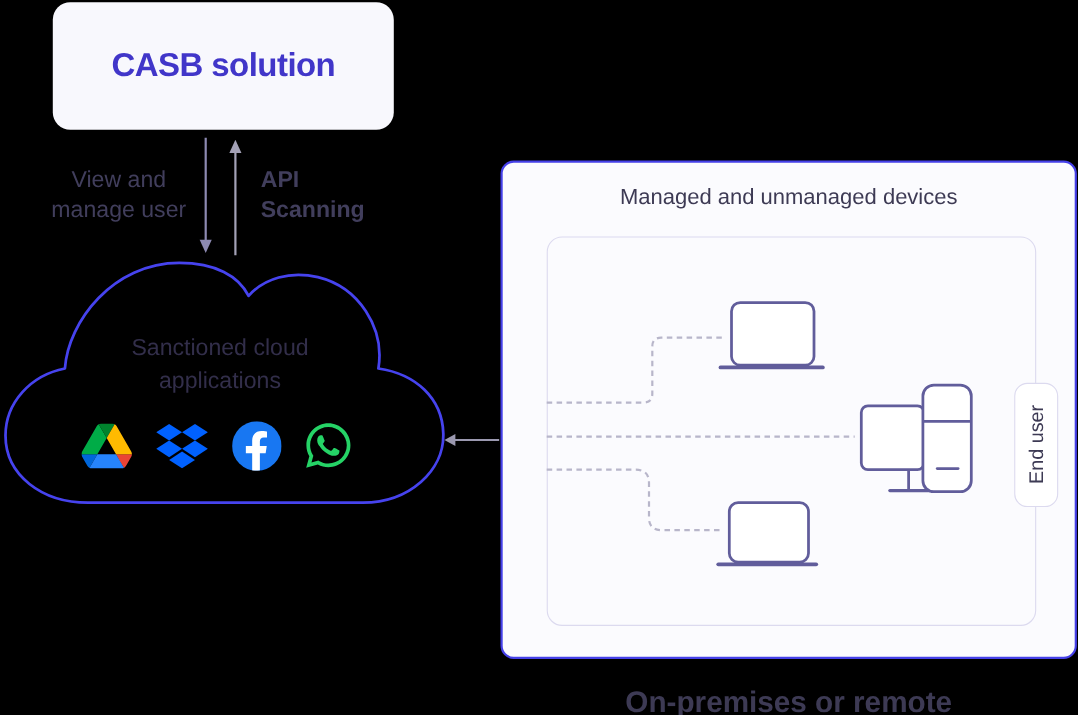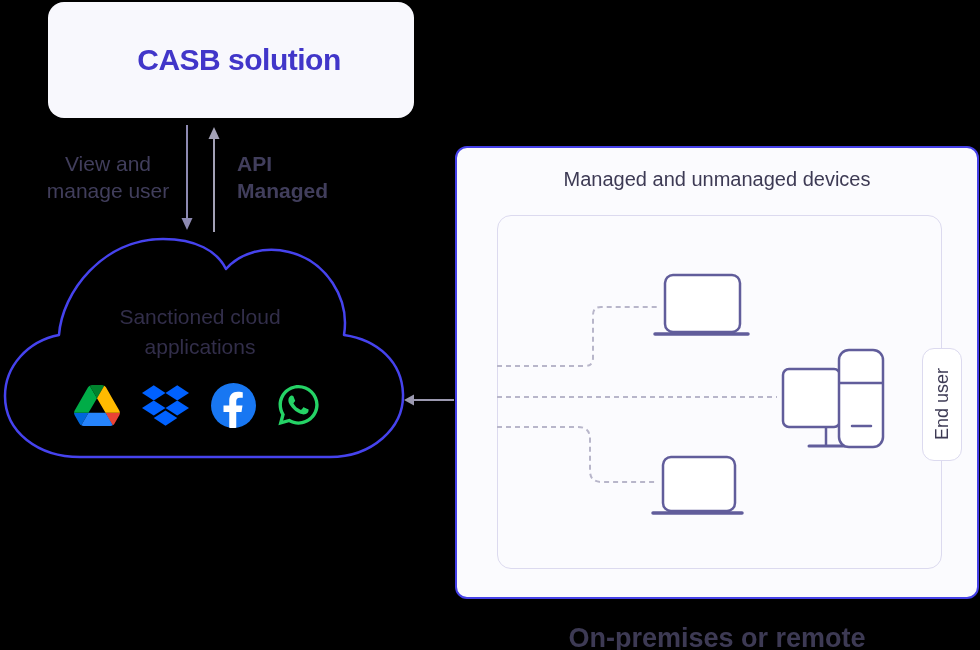--- a/index.html
+++ b/index.html
@@ -4,23 +4,23 @@
 <style>
   html,body{margin:0;padding:0;}
   body{
     width:980px;height:650px;position:relative;overflow:hidden;
     background:var(--bg,#000);
     font-family:"Liberation Sans","DejaVu Sans",sans-serif;
   }
   .abs{position:absolute;}
   
   .casb-box{
-    left:48px;top:2px;width:350px;height:116px;
+    left:48px;top:2px;width:310px;height:116px;
     background:var(--box-bg,#f8f8fd);border-radius:16px;
-    display:flex;align-items:center;justify-content:center;padding-left:16px;
+    display:flex;align-items:center;justify-content:center;
   }
   .casb-box .title{
     color:var(--accent,#4136c9);font-size:30px;font-weight:bold;letter-spacing:-.5px;
   }
   
   .view-label{
     left:30px;top:150px;width:156px;text-align:center;
     color:var(--label,#413e5c);font-size:21px;font-weight:500;line-height:27px;
   }
   .api-label{
@@ -73,21 +73,21 @@
     <path d="M12 0 L12 95"></path>
     <polygon points="6.5,93 17.5,93 12,105" fill="#8d8ab2" stroke="none"></polygon>
   </g>
   <g fill="none" stroke="#a3a1b6" stroke-width="2">
     <path d="M39 107 L39 12"></path>
     <polygon points="33.5,14 44.5,14 39,2" fill="#a3a1b6" stroke="none"></polygon>
   </g>
 </svg>
 
 <div class="abs view-label">View and manage user</div>
-<div class="abs api-label">API Managed</div>
+<div class="abs api-label">API Scanning</div>
 
 <svg class="abs" style="left:0;top:236px;" width="408" height="228" viewBox="0 0 408 228">
   <path d="M 330 221
            C 372 221 404 192 403 158
            C 402 126 378 104 344 99
            C 350 62 326 25 289 16
            C 264 10 240 17 226 33
            C 217 15 196 3 163 3
            C 103 3 62 56 59 99
            C 28 105 5 130 5 160

